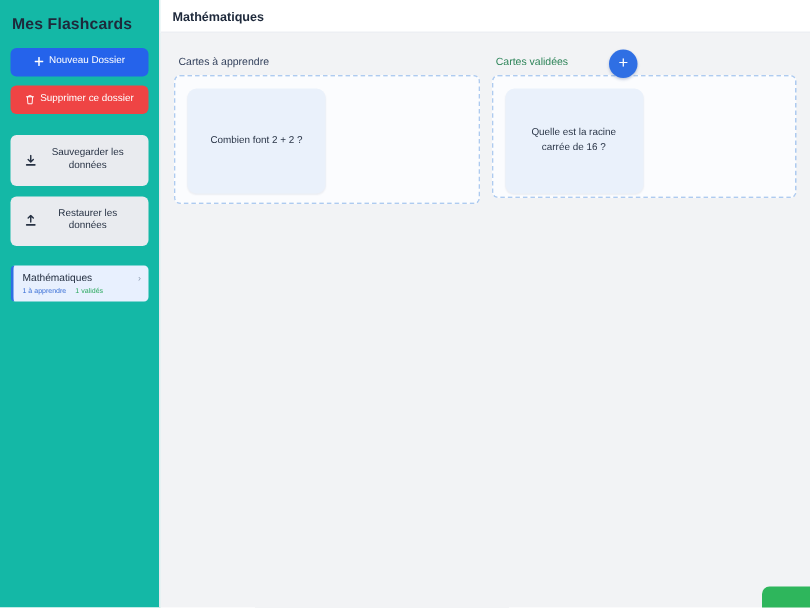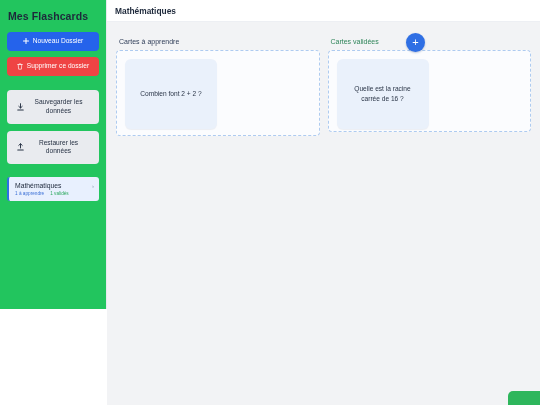--- a/index.html
+++ b/index.html
@@ -13,22 +13,22 @@
   .app {
     position: relative;
     width: 540px; height: 405px;
     display: flex;
     background: #ffffff;
   }
 
   
   .sidebar {
     width: 107px;
-    height: 309px;
-    background: #22c55e;
+    height: 405px;
+    background: #14b8a6;
     border-right: 1px solid #e7e9ee;
     padding: 8px 7px 0 7px;
     display: flex;
     flex-direction: column;
     flex: 0 0 107px;
   }
   .app-title {
     font-size: 10.5px;
     font-weight: bold;
     color: #1e293b;

